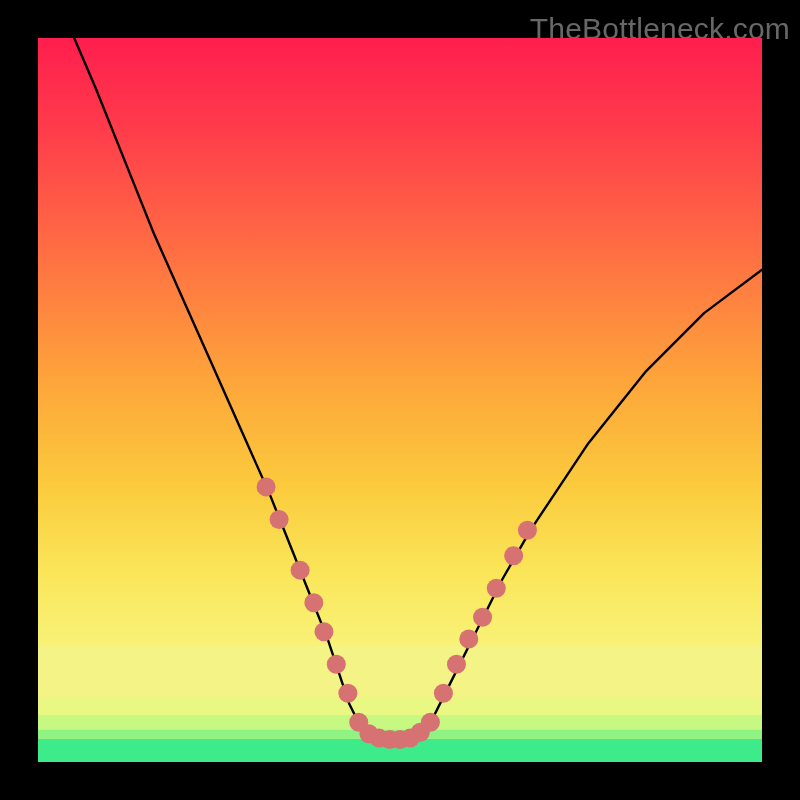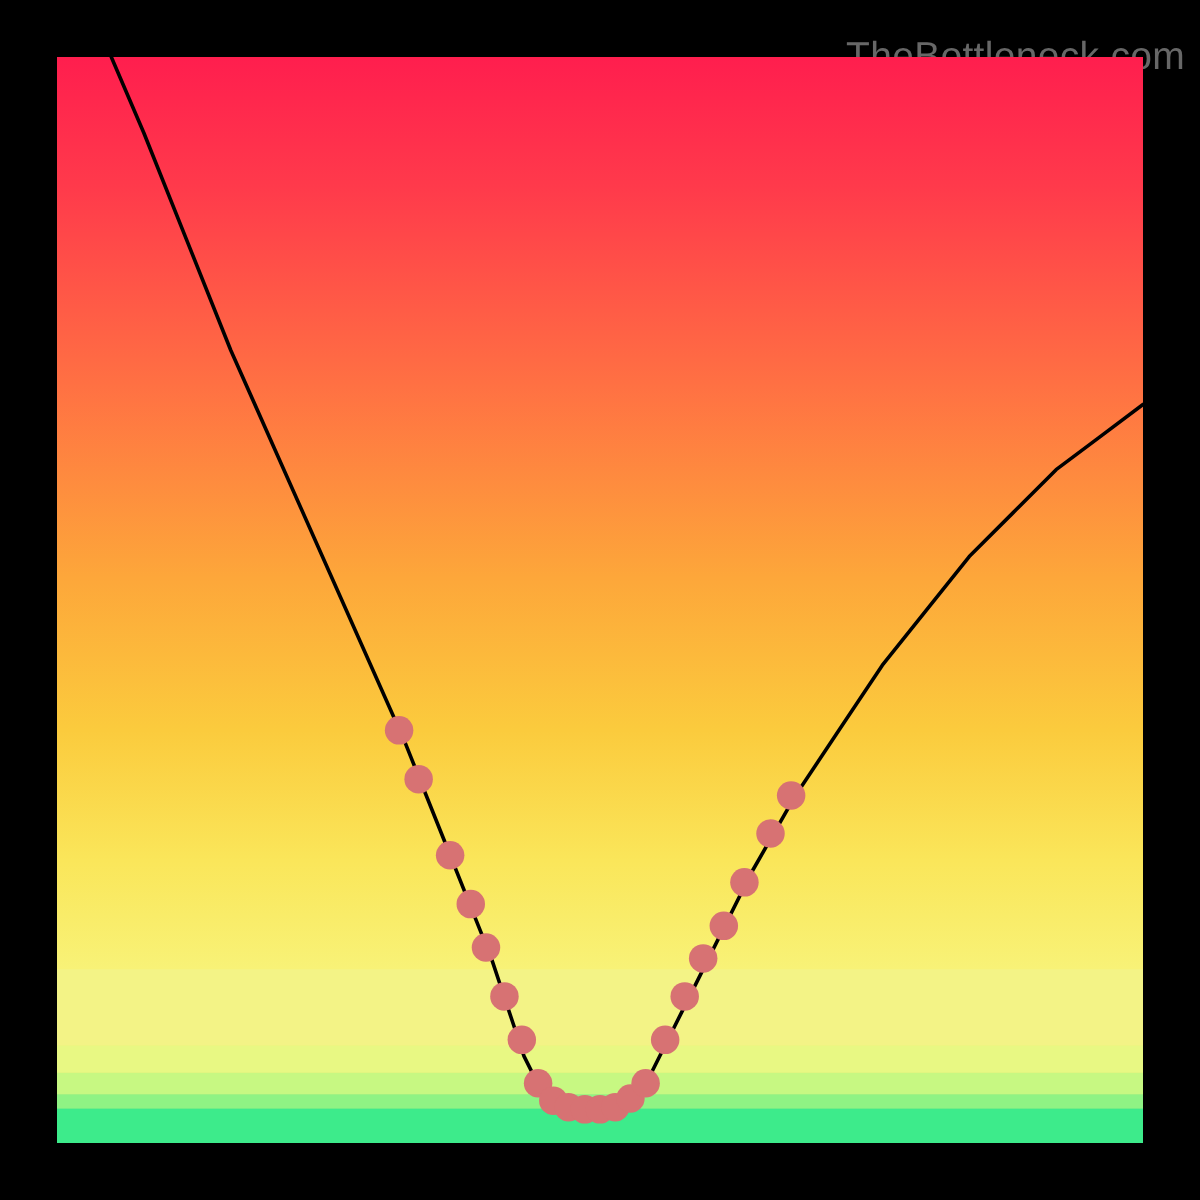--- a/index.html
+++ b/index.html
@@ -22,24 +22,24 @@
   .plot {
     position: absolute;
     top: 38px;
     left: 38px;
     width: 724px;
     height: 724px;
     overflow: hidden;
   }
   .watermark {
     position: absolute;
-    top: 22px;
+    top: 12px;
     right: 10px;
     color: #676767;
-    font-size: 26px;
+    font-size: 30px;
     font-weight: 400;
     letter-spacing: 0.2px;
   }
 </style>
 </head>
 <body>
 
 <div class="frame">
   <div class="watermark">TheBottleneck.com</div>
   <div class="plot">

